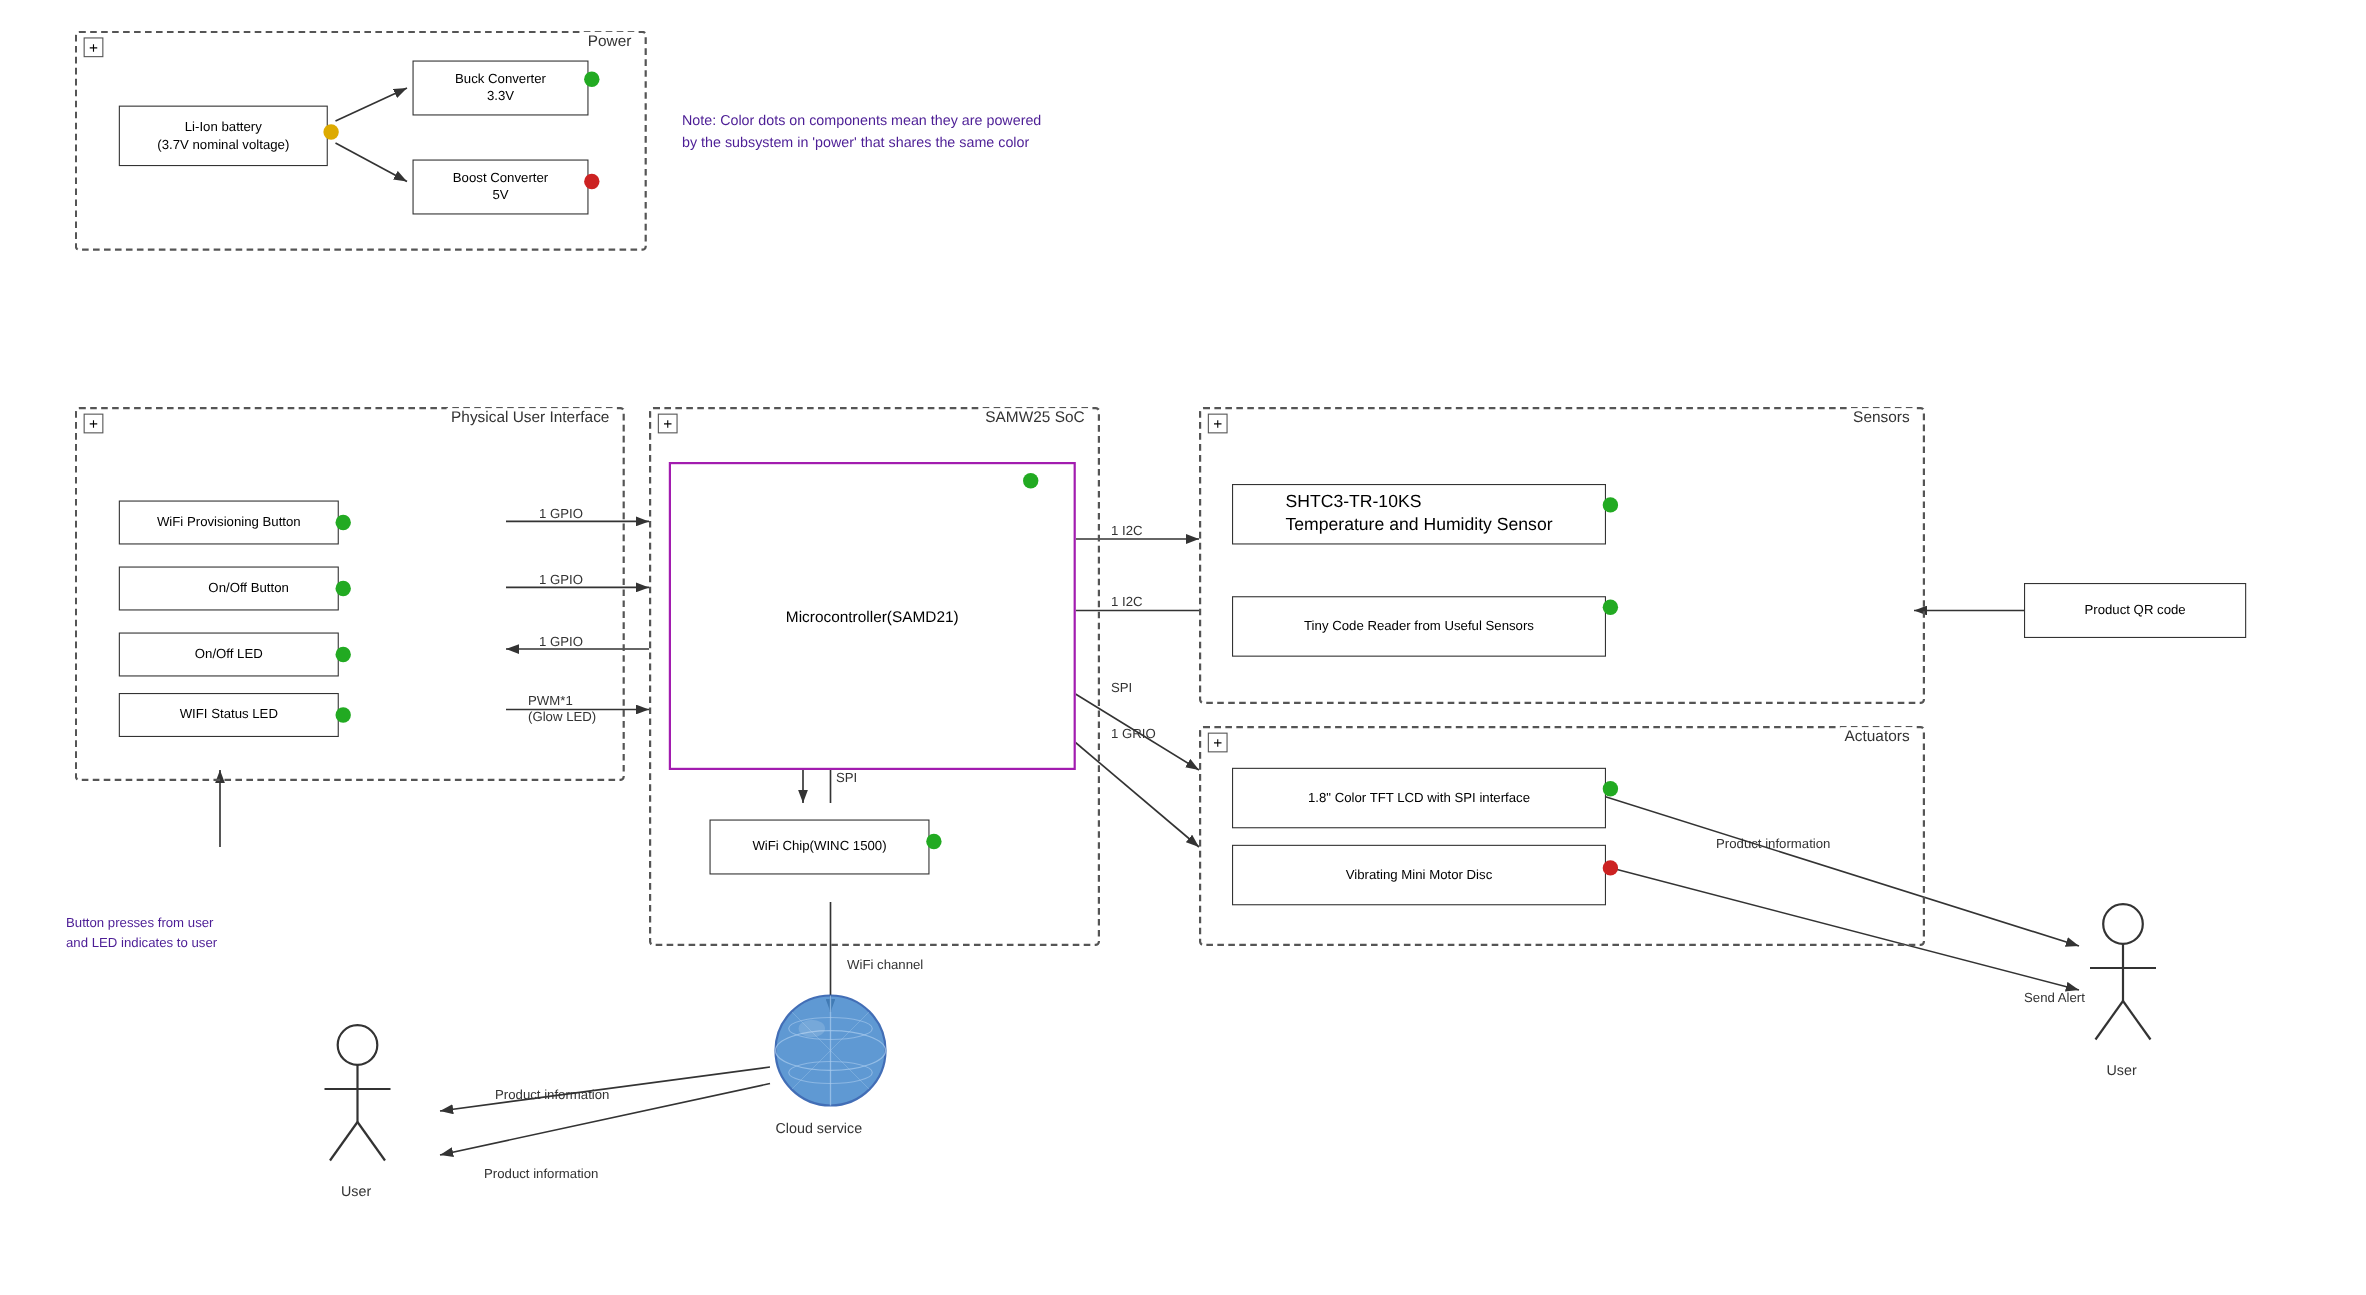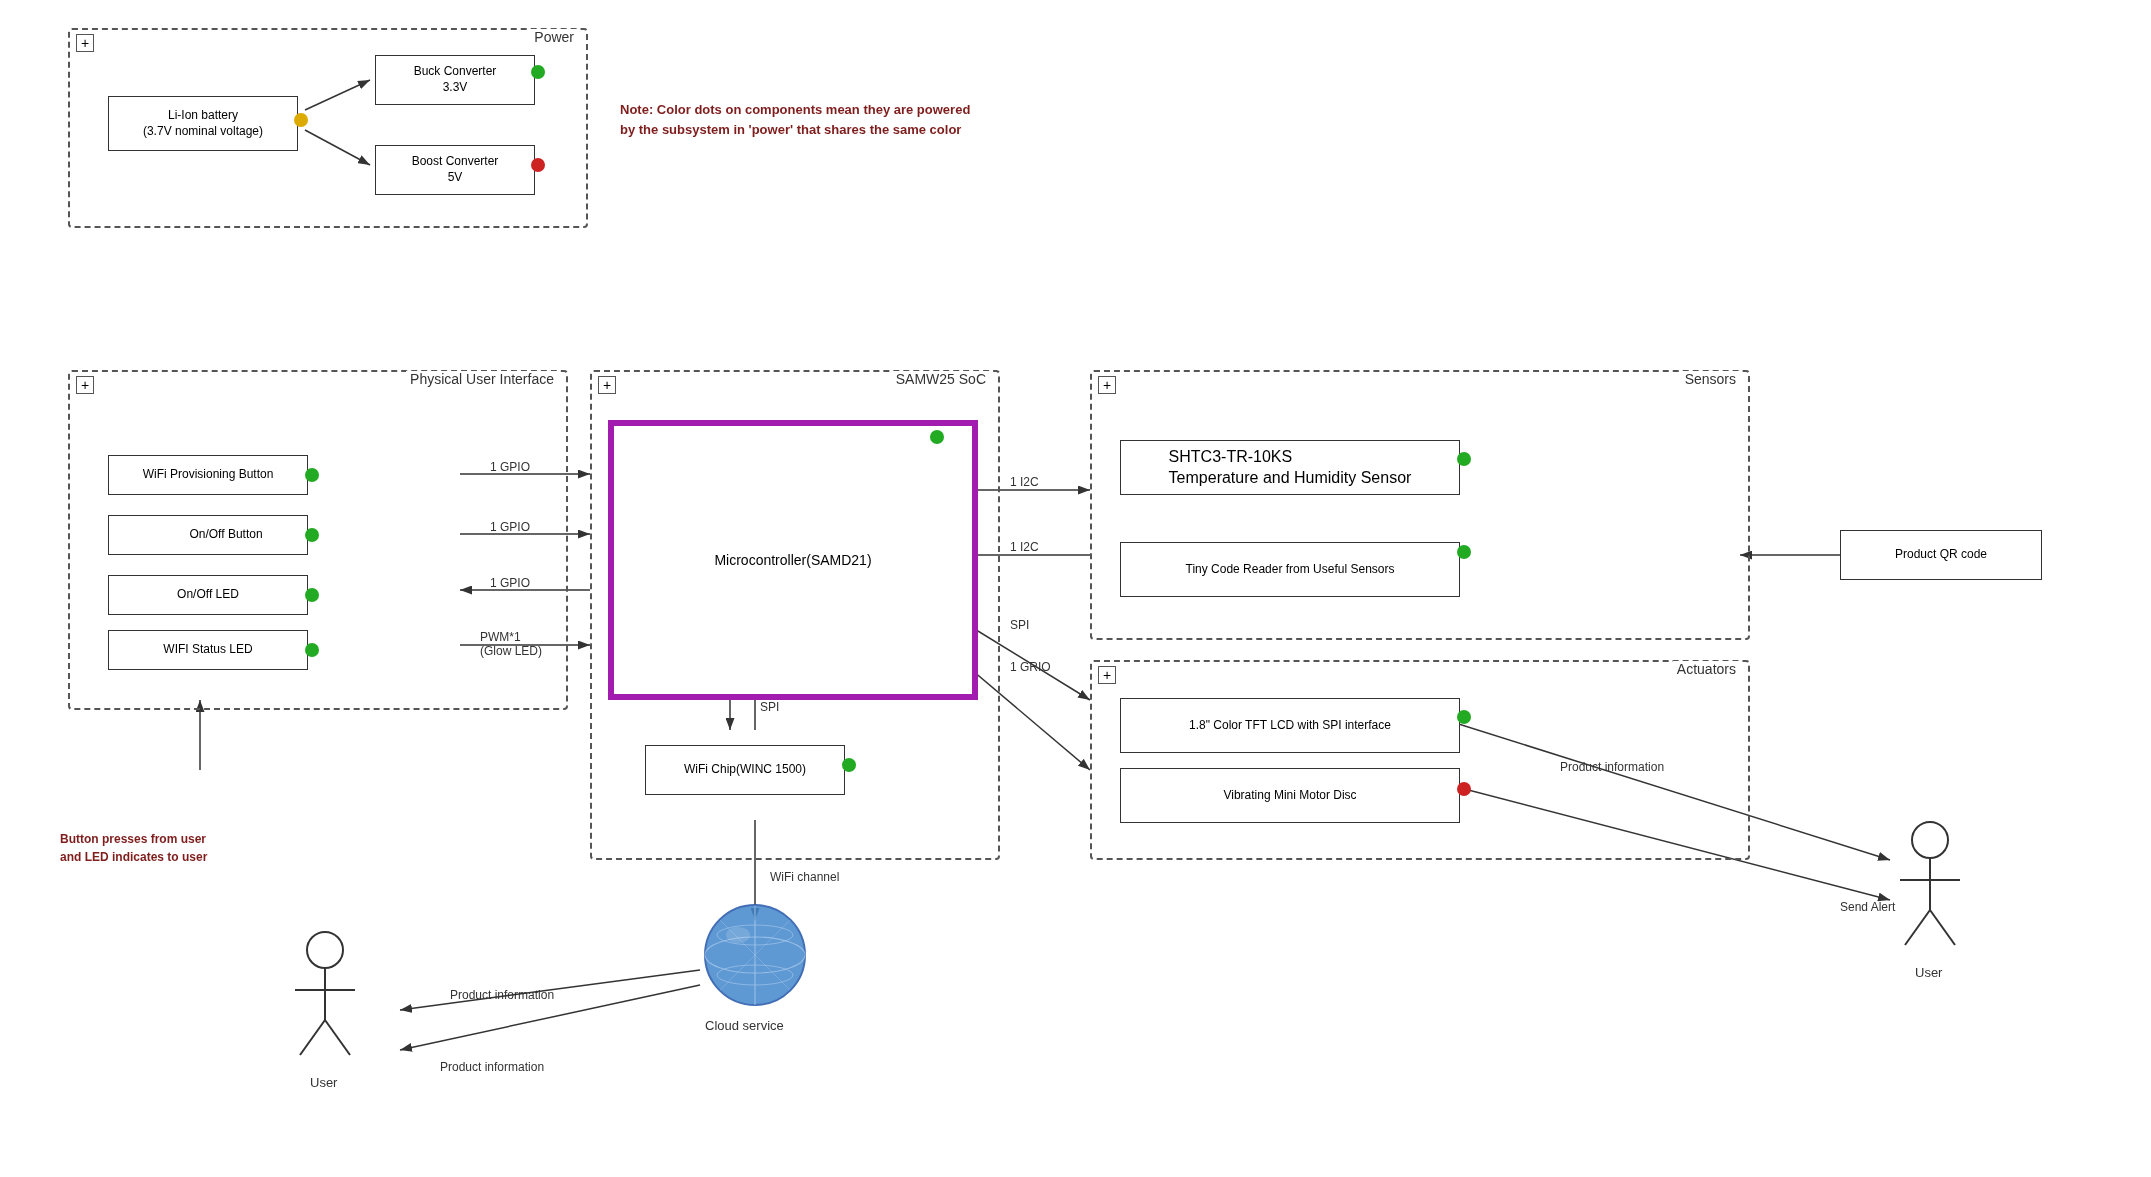--- a/index.html
+++ b/index.html
@@ -82,23 +82,22 @@
     .arrow-label {
       position: absolute;
       font-size: 12px;
       color: #333;
       white-space: nowrap;
     }
     
     .note-text {
       position: absolute;
       font-size: 13px;
-      color: #7f1d1d;
+      color: #4c1d95;
       line-height: 1.5;
-      font-weight: bold;
     }
   </style>
 </head>
 <body>
 
 <div class="diagram-container">
 
   <svg class="arrows">
     <defs>
       <marker id="arrowhead" markerWidth="8" markerHeight="6" refX="8" refY="3" orient="auto">
@@ -204,21 +203,21 @@
   <div class="arrow-label" style="left:490px; top:520px;">1 GPIO</div>
   <div class="arrow-label" style="left:490px; top:576px;">1 GPIO</div>
   <div class="arrow-label" style="left:480px; top:630px; white-space:pre-line;"><span>PWM*1
 (Glow LED)</span></div>
 
   <div class="dashed-box" style="left:590px; top:370px; width:410px; height:490px;">
     <div class="box-plus">+</div>
     <div class="box-label">SAMW25 SoC</div>
   </div>
 
-  <div class="comp-box" style="left:608px; top:420px; width:370px; height:280px; border:6px solid #a21caf; font-size:14px;">
+  <div class="comp-box" style="left:608px; top:420px; width:370px; height:280px; border:2px solid #a21caf; font-size:14px;">
     <span>Microcontroller(SAMD21)</span>
   </div>
 
   <div class="dot dot-green" style="left:930px; top:430px;"></div>
 
   <div class="comp-box" style="left:645px; top:745px; width:200px; height:50px;">
     <span>WiFi Chip(WINC 1500)</span>
   </div>
   <div class="dot dot-green" style="left:842px; top:758px;"></div>
 

